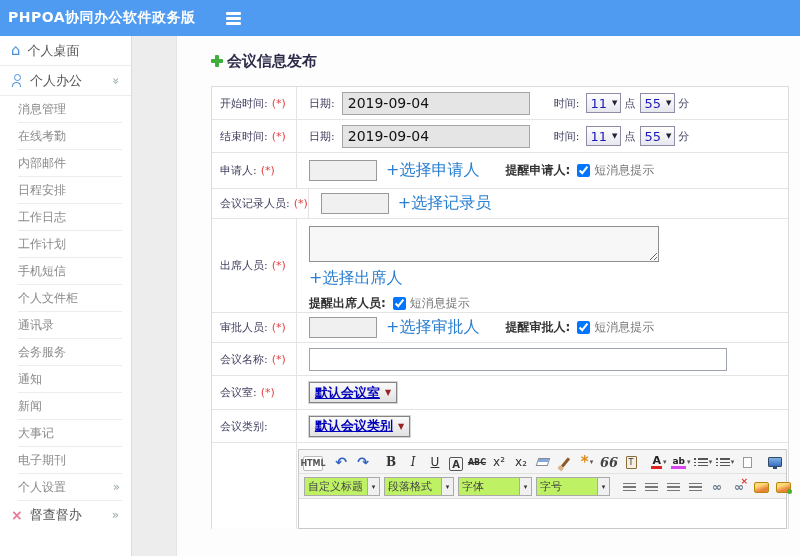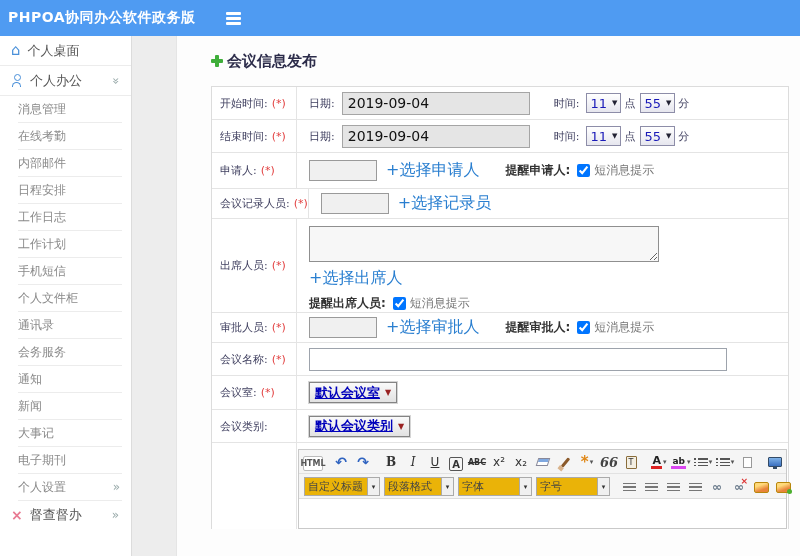--- a/index.html
+++ b/index.html
@@ -100,21 +100,21 @@
   .ico-wand{color:#e08818;font-weight:bold;font-size:15px;line-height:10px;display:inline-block}
   .ico-wand::before{content:"*"}
   .ico-paste{width:11px;height:13px;border:1px solid #8a6d3b;background:#f4efe2;font-size:8px;display:inline-flex;align-items:center;justify-content:center;color:#333;border-radius:1px}
   .ico-fontcolor{font-size:11px;font-weight:bold;color:#222;border-bottom:3px solid #d22;line-height:11px;padding:0 1px}
   .ico-highlight{font-size:9px;font-weight:bold;color:#222;border-bottom:3px solid #d946ef;line-height:10px;padding:0 1px}
   .ico-lines{width:10px;height:9px;background:repeating-linear-gradient(to bottom,#555 0 1.5px,transparent 1.5px 3.5px);margin-left:4px;position:relative;display:inline-block}
   .ico-lines::before{content:"";position:absolute;left:-4px;top:0;width:2px;height:9px;background:repeating-linear-gradient(to bottom,#555 0 1.5px,transparent 1.5px 3.5px)}
   .ico-page{width:9px;height:11px;background:#fff;border:1px solid #999;display:inline-block}
   .ico-screen{width:14px;height:10px;background:linear-gradient(#7fb2e8,#3a6fc0);border:1px solid #334a66;border-radius:1px;position:relative;display:inline-block}
   .ico-screen::after{content:"";position:absolute;left:4px;bottom:-3px;width:4px;height:2px;background:#334a66}
-  .tb-select{display:inline-flex;align-items:stretch;height:19px;border:1px solid #aaa;background:#eab308;margin:0 2px}
+  .tb-select{display:inline-flex;align-items:stretch;height:19px;border:1px solid #aaa;background:#bef264;margin:0 2px}
   .tbs-text{font-size:11px;color:#444;padding:0 3px;white-space:nowrap;display:flex;align-items:center}
   .w1{width:62px}.w2{width:56px}.w3{width:60px}.w4{width:60px}
   .tbs-btn{width:12px;border-left:1px solid #aaa;background:#f0f0f0;font-size:7px;display:flex;align-items:center;justify-content:center;color:#333}
   .ico-align{width:13px;height:9px;background:repeating-linear-gradient(to bottom,#777 0 1.5px,transparent 1.5px 3.5px);display:inline-block}
   .ico-link{font-size:12px;color:#667788;font-weight:bold;position:relative;font-style:normal;line-height:1}
   .unlink-x{position:absolute;right:-4px;top:-4px;color:#d33;font-size:9px;font-style:normal}
   .ico-img{width:15px;height:11px;border:1px solid #b8860b;border-radius:2px;background:linear-gradient(160deg,#ffd97a 30%,#e8833a 70%);position:relative;display:inline-block}
   .img2::after{content:"";position:absolute;right:-2px;bottom:-2px;width:5px;height:5px;background:#4caf2e;border-radius:50%}
   .editor-body{background:#fff;height:30px;border-top:1px solid #ddd}
 </style>

